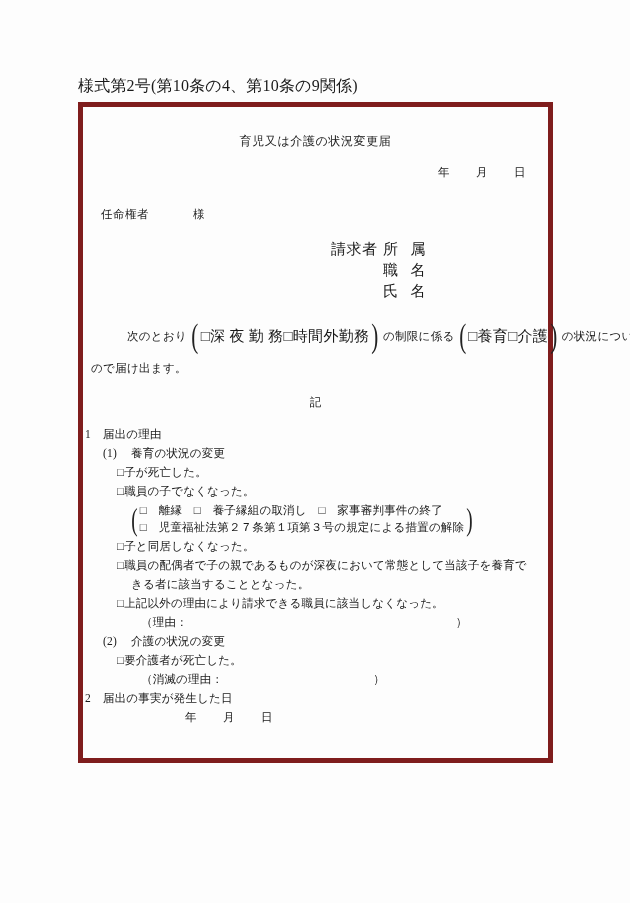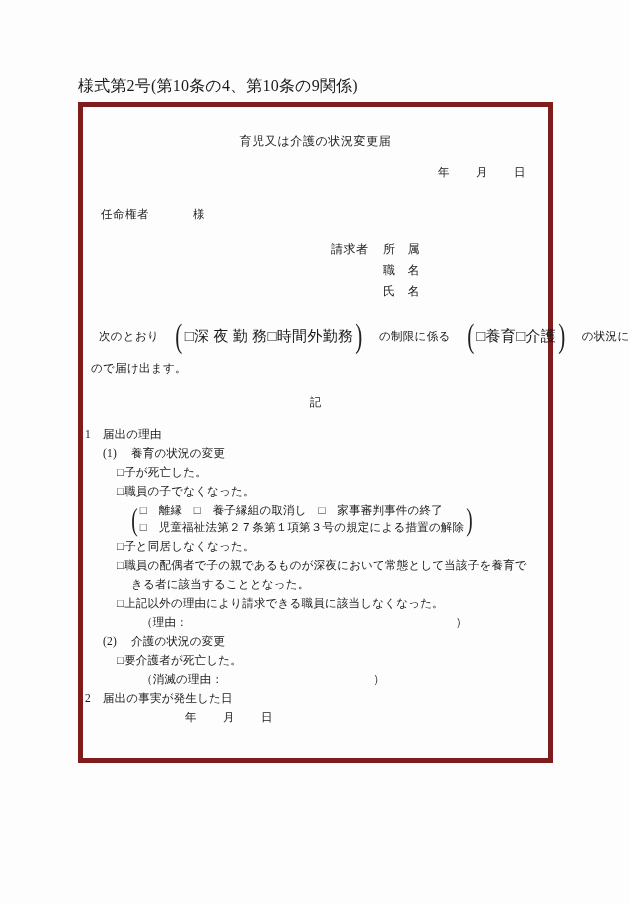--- a/index.html
+++ b/index.html
@@ -76,40 +76,39 @@
     left: 18px;
     font-size: 11.5px;
     letter-spacing: 0.5px;
   }
   .recipient .gap { display: inline-block; width: 44px; }
 
   .requester {
     position: absolute;
     top: 132px;
     left: 248px;
-    font-size: 12px;
+    font-size: 15px;
     line-height: 21px;
     letter-spacing: 0.5px;
   }
   .requester .row { white-space: nowrap; }
   .requester .lbl { display: inline-block; width: 52px; }
   .requester .val-sp { display: inline-block; width: 12px; }
 
   
   .brace-sentence {
     position: absolute;
     top: 212px;
-    left: 16px;
+    left: 44px;
     right: 10px;
     font-size: 11.5px;
     display: flex;
     align-items: center;
     flex-wrap: nowrap;
     letter-spacing: 0.3px;
-    gap: 12px;
   }
   .bs-text { white-space: nowrap; }
 
   .paren-group {
     display: inline-flex;
     align-items: center;
     margin: 0 2px;
   }
   .paren {
     font-size: 34px;

